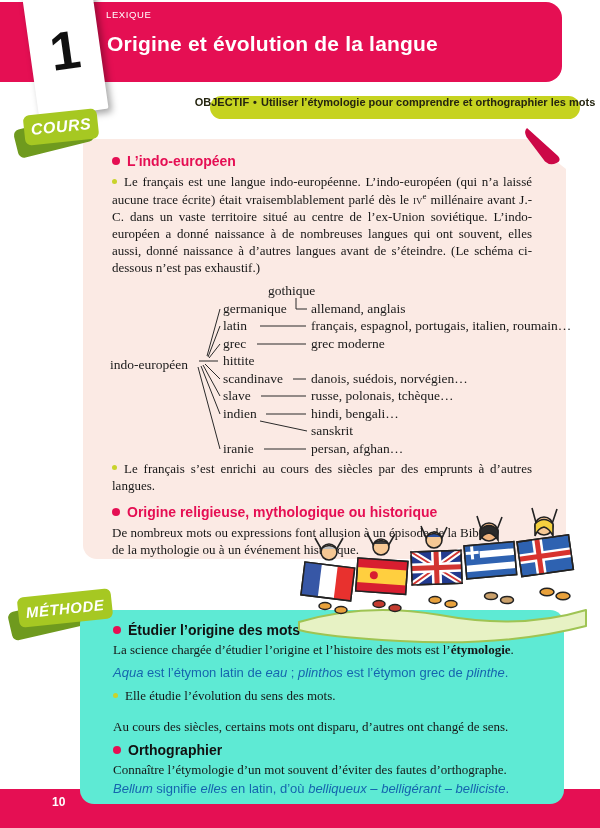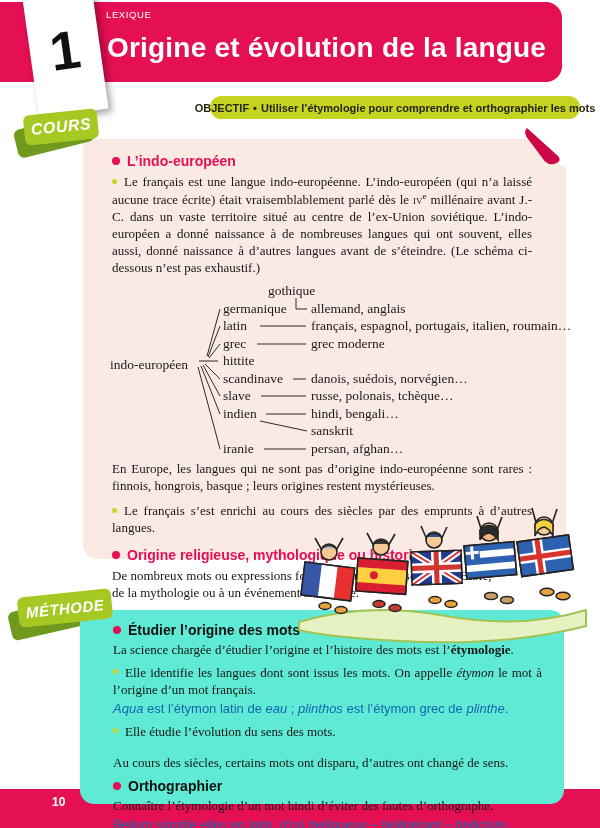--- a/index.html
+++ b/index.html
@@ -3,29 +3,29 @@
 <meta charset="utf-8">
 <style>
   html,body{margin:0;padding:0;background:#e9e9e9;}
   .page{position:relative;width:600px;height:828px;background:#ffffff;overflow:hidden;
         font-family:"Liberation Sans",sans-serif;color:#1a1a1a;}
 
   
   .banner{position:absolute;left:0;top:2px;width:562px;height:80px;background:#e50f53;
           border-radius:0 16px 16px 0;z-index:1;}
   .kicker{position:absolute;left:106px;top:7px;font-size:9.5px;font-weight:normal;color:#fff;letter-spacing:.6px;}
-  .title{position:absolute;left:107px;top:30px;font-size:28px;font-weight:bold;color:#fff;letter-spacing:.2px;}
+  .title{position:absolute;left:107px;top:30px;font-size:21px;font-weight:bold;color:#fff;letter-spacing:.2px;}
   .chapter-card{position:absolute;left:30px;top:-14px;width:70px;height:128px;background:#fff;
           transform:rotate(-8deg);box-shadow:3px 4px 7px rgba(0,0,0,.35);z-index:2;
           display:flex;align-items:center;justify-content:center;border-radius:2px;}
   .chapter-card span{font-size:54px;font-weight:bold;color:#101010;line-height:1;}
 
   
   .objective{position:absolute;left:210px;top:96px;width:370px;height:23px;background:#c6d320;
-          border-radius:12px;display:flex;align-items:center;justify-content:center;
+          border-radius:12px;display:flex;align-items:flex-start;justify-content:center;
           font-size:11px;font-weight:bold;color:#252510;z-index:1;white-space:nowrap;}
   .objective .sep{margin:0 4px;}
 
   
   .tag-shadow{position:absolute;background:#6f9a1e;border-radius:6px;z-index:2;}
   .tag{position:absolute;background:#a6c822;border-radius:6px;z-index:3;display:flex;
        align-items:center;justify-content:center;color:#fff;font-weight:bold;font-style:italic;
        letter-spacing:.5px;}
   .tag-cours-shadow{left:15px;top:121px;width:78px;height:29px;transform:rotate(-14deg);}
   .tag-cours{left:24px;top:112px;width:74px;height:30px;transform:rotate(-6deg);font-size:16px;}
@@ -137,21 +137,20 @@
       <text x="201" y="100">danois, suédois, norvégien…</text>
       <text x="113" y="117">slave</text>
       <text x="201" y="117">russe, polonais, tchèque…</text>
       <text x="113" y="135">indien</text>
       <text x="201" y="135">hindi, bengali…</text>
       <text x="201" y="152">sanskrit</text>
       <text x="113" y="170">iranie</text>
       <text x="201" y="170">persan, afghan…</text>
     </svg>
 
-    <p class="serif" style="margin-bottom:9px;">En Europe, les langues qui ne sont pas d’origine indo-européenne sont rares : finnois, hongrois, basque ; leurs origines restent mystérieuses.</p>
 
     <p class="serif ybullet" style="margin-bottom:8px;">Le français s’est enrichi au cours des siècles par des emprunts à d’autres langues.</p>
 
     <div class="sec-h" style="margin-top:10px;">Origine religieuse, mythologique ou historique</div>
 
     <p class="serif" style="text-align:left;">De nombreux mots ou expressions font allusion à un épisode de la Bible,<br>de la mythologie ou à un événement historique.</p>
   </div>
 
   <svg class="illustration" viewBox="0 0 295 148">
 
@@ -236,27 +235,26 @@
     </g>
   </svg>
 
   <div class="tag-shadow tag-methode-shadow"></div>
   <div class="tag tag-methode">MÉTHODE</div>
 
   <div class="methode-card">
     <div class="met-h" style="margin-top:0;">Étudier l’origine des mots</div>
     <p class="serif">La science chargée d’étudier l’origine et l’histoire des mots est l’<b>étymologie</b>.</p>
 
-    <p class="serif ybullet" style="margin-bottom:2px;">Elle identifie les langues dont sont issus les mots. On appelle <i>étymon</i> le mot à l’origine d’un mot français.</p>
     <p class="example"><i>Aqua</i> est l’étymon latin de <i>eau</i> ; <i>plinthos</i> est l’étymon grec de <i>plinthe</i>.</p>
 
     <p class="serif ybullet" style="margin-bottom:14px;">Elle étudie l’évolution du sens des mots.</p>
     <p class="serif">Au cours des siècles, certains mots ont disparu, d’autres ont changé de sens.</p>
 
     <div class="met-h" style="margin-top:6px;">Orthographier</div>
-    <p class="serif" style="margin-bottom:2px;">Connaître l’étymologie d’un mot hindi d’éviter des fautes d’orthographe.</p>
+    <p class="serif" style="margin-bottom:2px;">Connaître l’étymologie d’un mot souvent d’éviter des fautes d’orthographe.</p>
     <p class="example"><i>Bellum</i> signifie <i>elles</i> en latin, d’où <i>belliqueux – belligérant – belliciste</i>.</p>
   </div>
 
   <div class="footer-band"></div>
   <div class="page-number">10</div>
 
 </div>
 
 </body></html>

